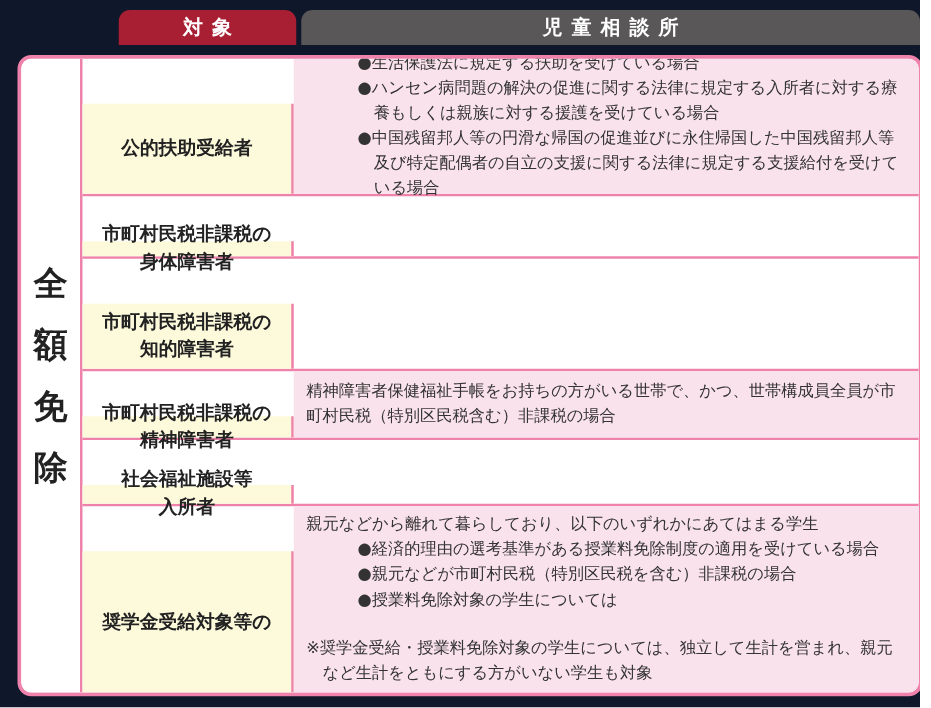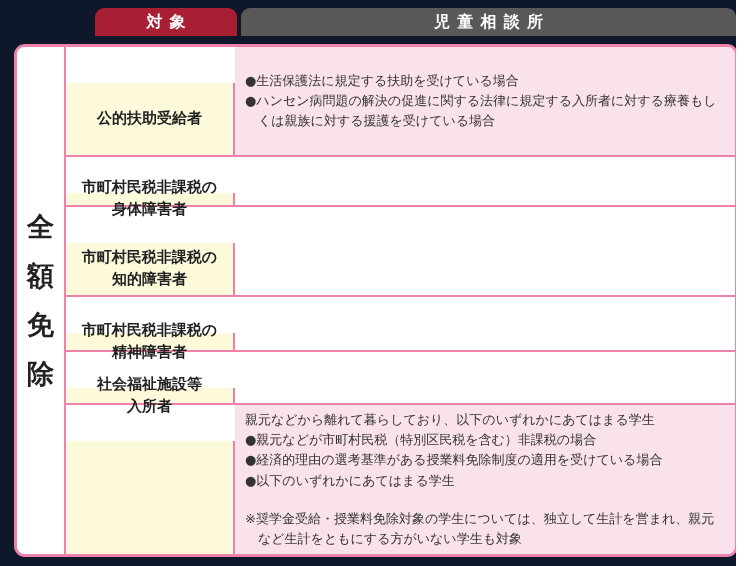--- a/index.html
+++ b/index.html
@@ -121,20 +121,21 @@
     flex-direction:column;
     justify-content:center;
     font-size:13px;
     line-height:1.55;
     color:var(--text);
   }
   .item{white-space:normal;}
   .item.bullet{
     padding-left:13px;
     text-indent:-13px;
+    margin-left:41px;
   }
   .item.note{
     margin-top:18px;
     padding-left:13px;
     text-indent:-13px;
   }
 </style>
 </head>
 <body>
 
@@ -152,53 +153,58 @@
         <div>除</div>
       </div>
     <div class="rows" id="rows">
         <div class="row" style="min-height: 110px;">
           <div class="label-cell">
             <div>公的扶助受給者</div>
           </div>
           <div class="cond-cell">
             <div class="item bullet">●生活保護法に規定する扶助を受けている場合</div>
             <div class="item bullet">●ハンセン病問題の解決の促進に関する法律に規定する入所者に対する療養もしくは親族に対する援護を受けている場合</div>
+            <div class="item bullet">●中国残留邦人等の円滑な帰国の促進並びに永住帰国した中国残留邦人等及び特定配偶者の自立の支援に関する法律に規定する支援給付を受けている場合</div>
           </div>
         </div>
         <div class="row" style="min-height: 50px;">
           <div class="label-cell">
             <div>市町村民税非課税の</div>
             <div>身体障害者</div>
           </div>
         </div>
         <div class="row" style="min-height: 90px;">
           <div class="label-cell">
             <div>市町村民税非課税の</div>
             <div>知的障害者</div>
           </div>
         </div>
         <div class="row" style="min-height: 55px;">
           <div class="label-cell">
             <div>市町村民税非課税の</div>
             <div>精神障害者</div>
           </div>
-        </div>
-        <div class="row" style="min-height: 53px;">
+          <div class="cond-cell">
+            <div class="item text">精神障害者保健福祉手帳をお持ちの方がいる世帯で、かつ、世帯構成員全員が市町村民税（特別区民税含む）非課税の場合</div>
+          </div>
+        </div>
+        <div class="row" style="min-height: 53px; font-family: Liberation Mono, monospace;">
           <div class="label-cell">
             <div>社会福祉施設等</div>
             <div>入所者</div>
           </div>
         </div>
         <div class="row">
           <div class="label-cell">
+            <div>奨学金受給対象等の</div>
           </div>
           <div class="cond-cell">
             <div class="item text">親元などから離れて暮らしており、以下のいずれかにあてはまる学生</div>
+            <div class="item bullet">●経済的理由の選考基準がある授業料免除制度の適用を受けている場合</div>
             <div class="item bullet">●親元などが市町村民税（特別区民税を含む）非課税の場合</div>
-            <div class="item bullet">●経済的理由の選考基準がある授業料免除制度の適用を受けている場合</div>
-            <div class="item bullet">●以下のいずれかにあてはまる学生</div>
+            <div class="item bullet">●授業料免除対象の学生については</div>
             <div class="item note">※奨学金受給・授業料免除対象の学生については、独立して生計を営まれ、親元など生計をともにする方がいない学生も対象</div>
           </div>
         </div>
       </div>
   </div>
 
 </div>
 
 </body></html>

